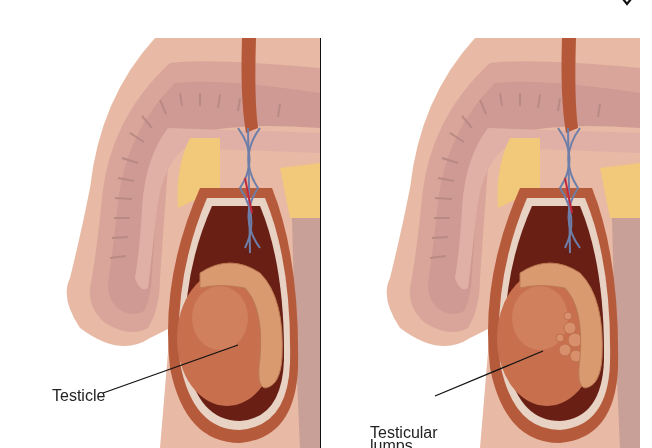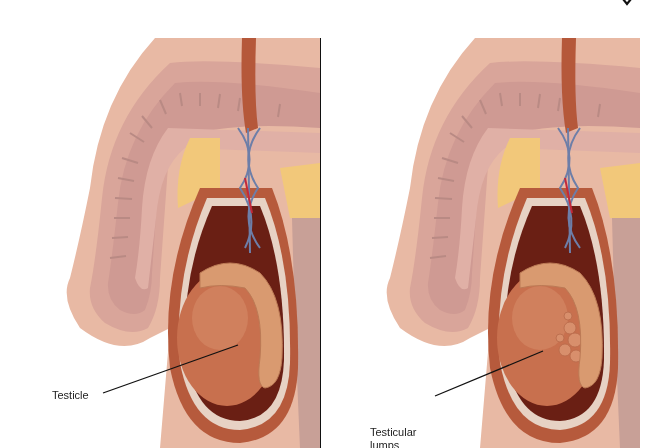--- a/index.html
+++ b/index.html
@@ -1,21 +1,21 @@
 <!DOCTYPE html>
 <html><head>
 <meta charset="utf-8">
 <style>
   html,body{margin:0;padding:0;background:#ffffff;}
   body{width:652px;height:448px;position:relative;overflow:hidden;font-family:"Liberation Sans",sans-serif;}
   .close{position:absolute;left:616px;top:-6px;width:22px;height:14px;cursor:pointer;}
   .panel{position:absolute;top:38px;height:410px;}
   .panel svg{display:block;}
   .divider{position:absolute;left:320px;top:38px;width:1px;height:410px;background:#111;}
-  .label{position:absolute;font-size:11px;color:#222;line-height:13px;}
+  .label{position:absolute;font-size:16px;color:#222;line-height:13px;}
 </style>
 </head>
 <body>
 
 <div class="close">
   <svg width="22" height="14" viewBox="0 0 22 14">
       <path d="M3 0 L11 10 L19 0" stroke="#111" stroke-width="2.2" fill="none"></path>
     </svg>
 </div>
 

